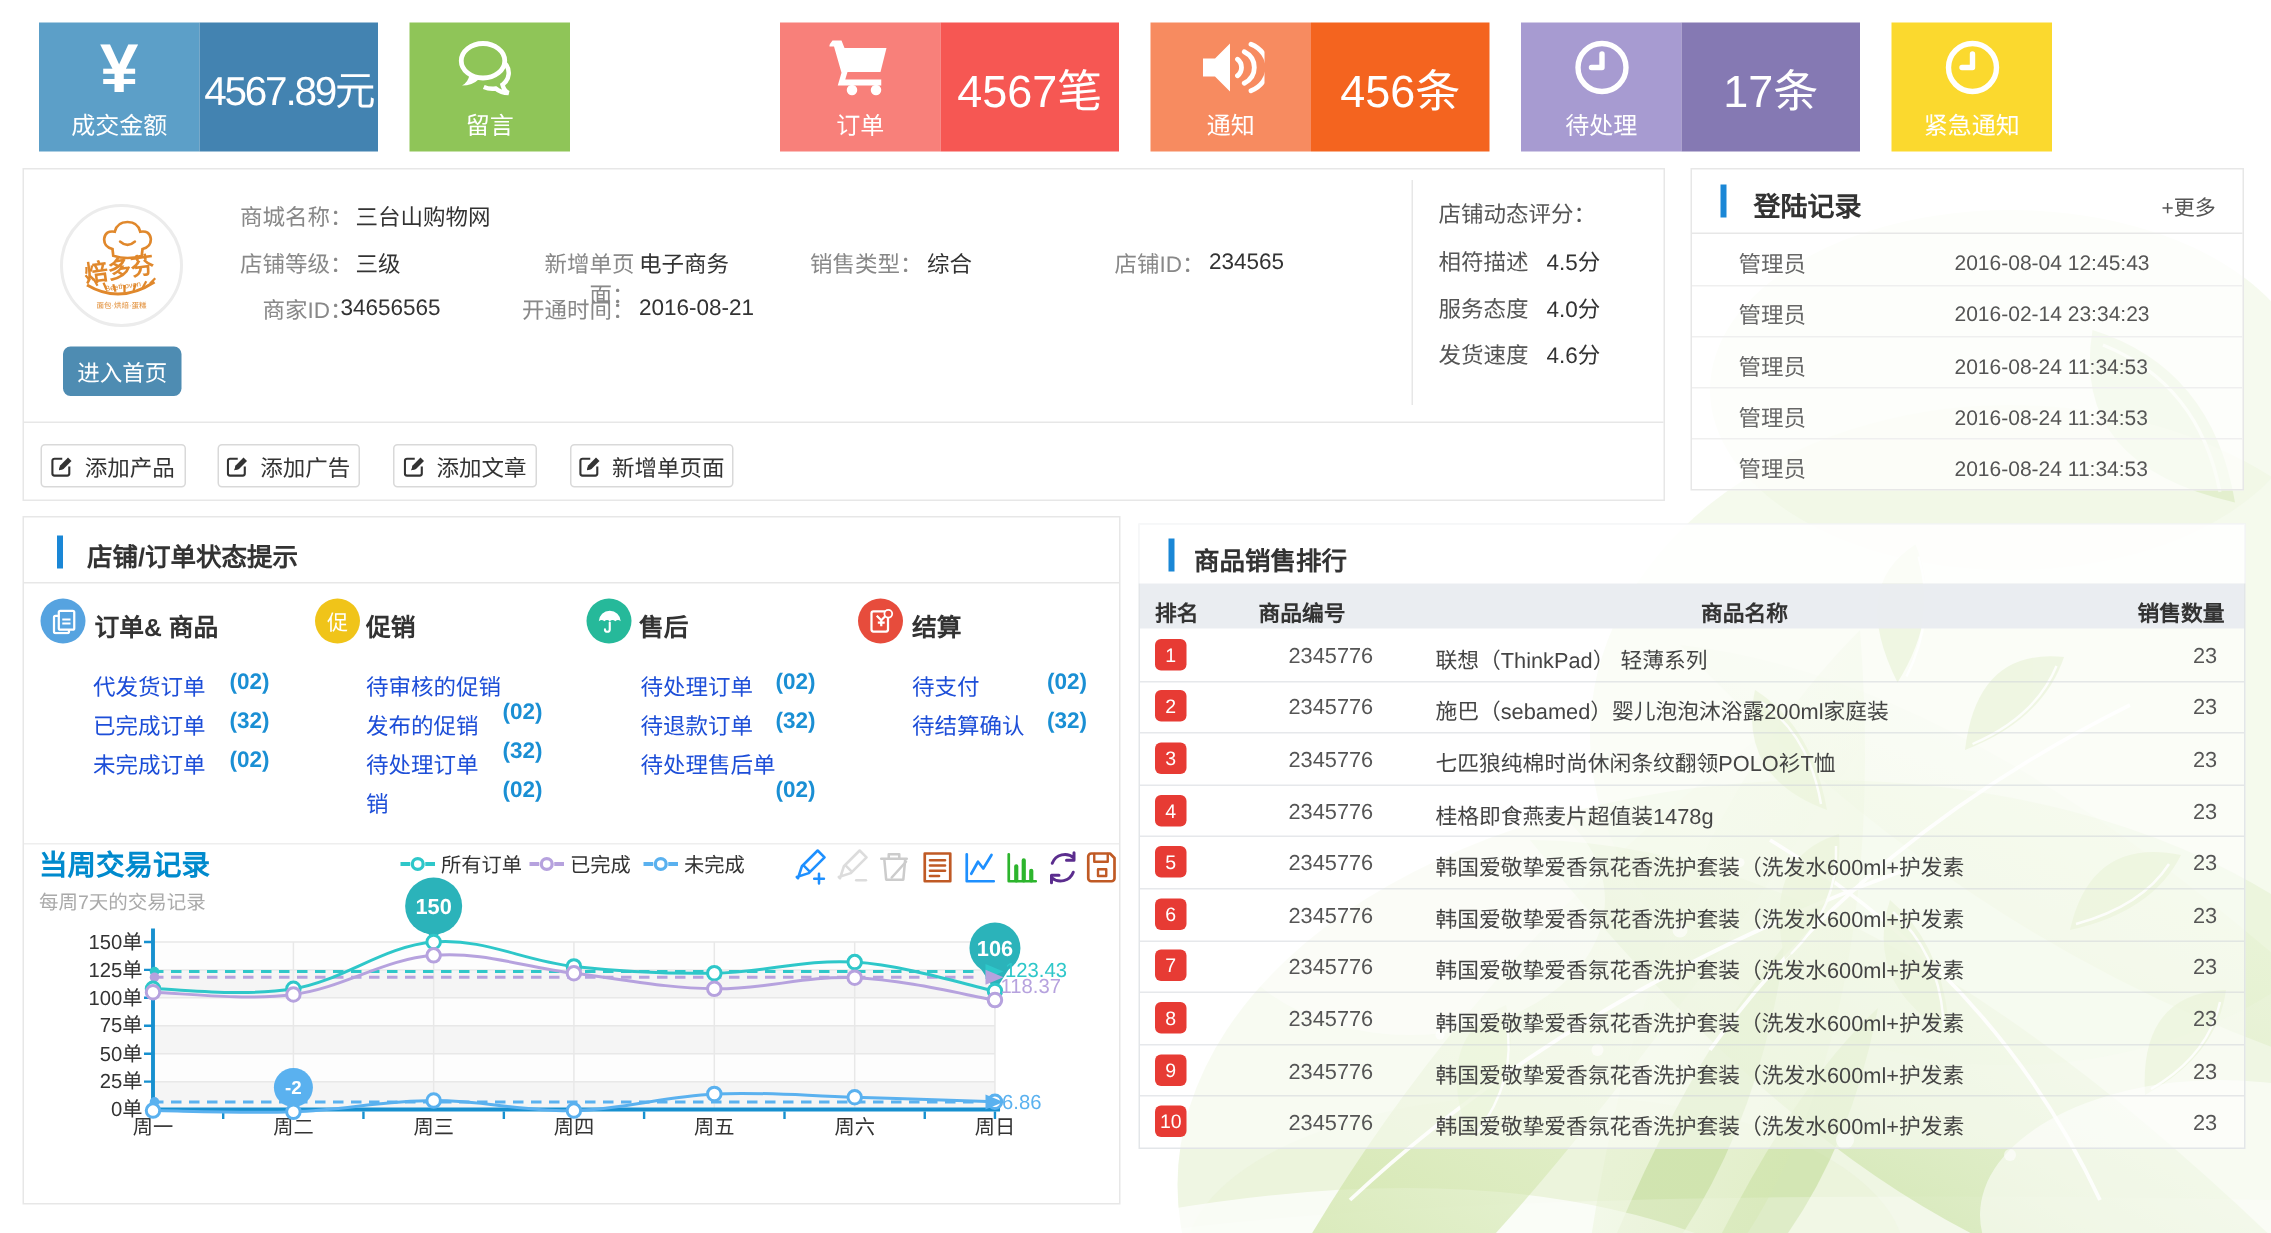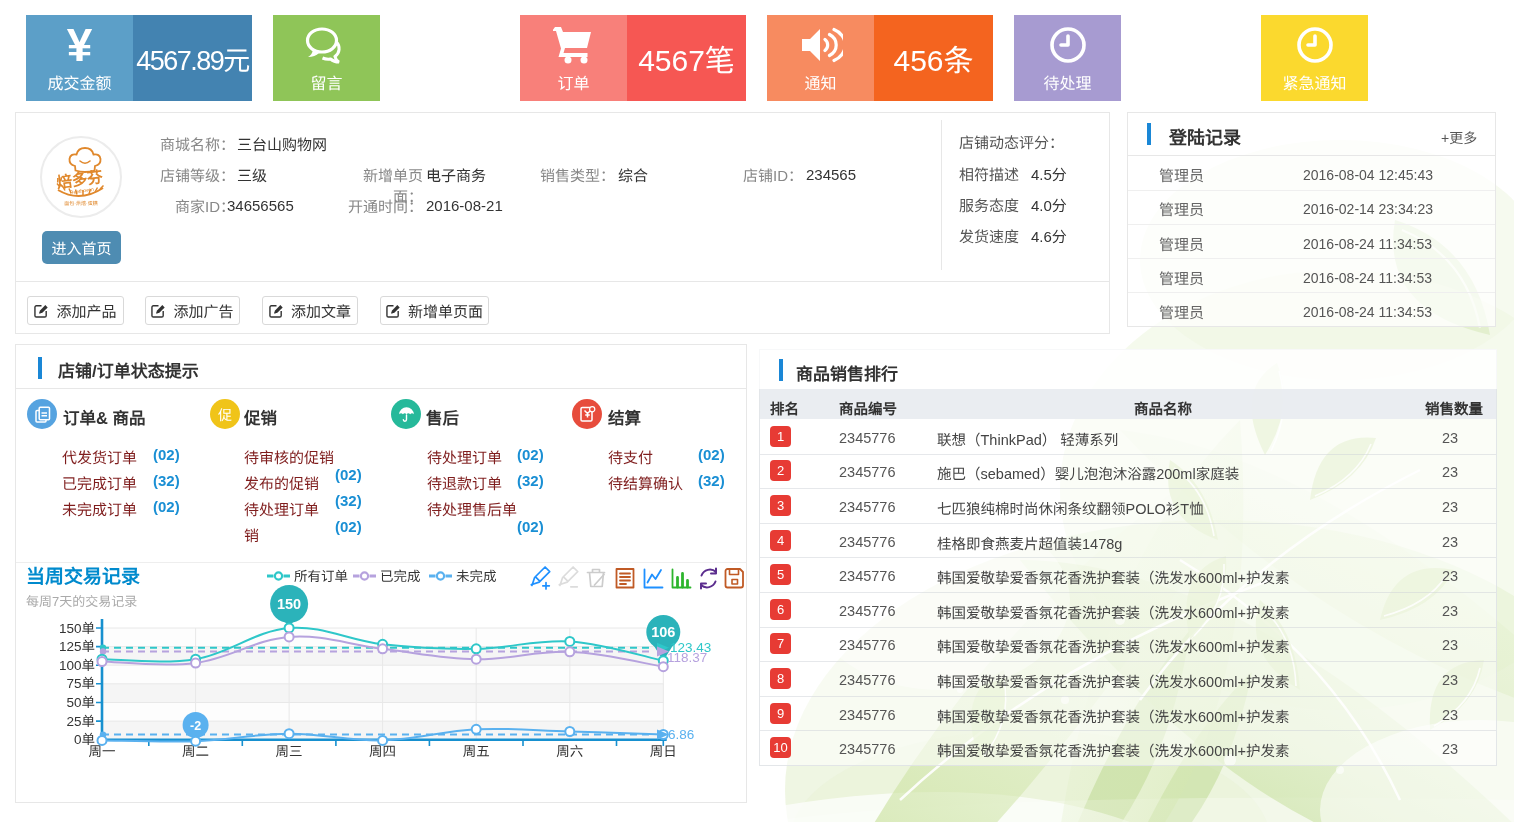--- a/index.html
+++ b/index.html
@@ -14,32 +14,32 @@
   .card .l .ic { height:46px; display:flex; align-items:center; justify-content:center; }
   .card .l .lb { font-size:16px; margin-top:2px; }
   .card .r { width:119px; height:86px; display:flex; align-items:center; justify-content:center; font-size:30px; white-space:nowrap; }
   
   .panel { position:absolute; border:1px solid #e7e7e7; background:rgba(255,255,255,0.82); }
   .ptitle { position:absolute; font-size:18px; font-weight:bold; color:#333; }
   .bluebar { position:absolute; width:4px; height:22px; background:#1a87d6; }
   .glabel { color:#888; }
   .gvalue { color:#333; }
   .cnt { color:#1a8fd4; font-weight:bold; font-size:15px; }
-  .sitem { position:absolute; font-size:15px; color:#7f1d1d; }
+  .sitem { position:absolute; font-size:15px; color:#1d4ed8; }
   .stitle { position:absolute; font-size:16.5px; font-weight:bold; color:#333; }
   .circ { position:absolute; width:30px; height:30px; border-radius:50%; display:flex; align-items:center; justify-content:center; }
   .ebtn { position:absolute; height:29px; border:1px solid #d9d9d9; border-radius:3px; background:rgba(255,255,255,.9);
     display:flex; align-items:center; justify-content:center; font-size:15px; color:#333; gap:7px; }
   .lrow { position:absolute; font-size:15px; color:#666; }
   .hline { position:absolute; height:1px; background:#e7e7e7; }
   .vline { position:absolute; width:1px; background:#e7e7e7; }
   
   .badge { position:absolute; width:21px; height:21px; background:#e73b34; border-radius:4px; color:#fff;
      font-size:13px; display:flex; align-items:center; justify-content:center; }
-  .rtxt { position:absolute; font-size:14.5px; color:#555; }
+  .rtxt { position:absolute; font-size:14.5px; color:#555;margin-left:20px; }
 </style>
 </head>
 <body>
 <div id="stage">
   <svg class="abs" style="left:0;top:0" width="1514" height="822" viewBox="0 0 1514 822">
     <defs>
       <linearGradient id="lg1" x1="0" y1="1" x2="1" y2="0">
         <stop offset="0" stop-color="#b9d887" stop-opacity="0.75"></stop>
         <stop offset="1" stop-color="#dcecc2" stop-opacity="0"></stop>
       </linearGradient>
@@ -153,20 +153,21 @@
   <div class="card" style="left:1014px">
     <div class="l" style="background:#a79bd1">
         <div class="ic">
       <svg width="40" height="40" viewBox="0 0 40 40" fill="none" stroke="#fff">
         <circle cx="20" cy="20" r="16" stroke-width="3.6"></circle>
         <path d="M20,11 v9 h-7" stroke-width="3.6" stroke-linecap="round" stroke-linejoin="round"></path>
       </svg>
     </div>
         <div class="lb">待处理</div>
       </div>
+    <div class="r" style="background:#8579b3">17条</div>
   </div>
   <div class="card" style="left:1261px">
     <div class="l" style="background:#fbd92e">
         <div class="ic">
       <svg width="40" height="40" viewBox="0 0 40 40" fill="none" stroke="#fff">
         <circle cx="20" cy="20" r="16" stroke-width="3.6"></circle>
         <path d="M20,11 v9 h-7" stroke-width="3.6" stroke-linecap="round" stroke-linejoin="round"></path>
       </svg>
     </div>
         <div class="lb">紧急通知</div>

